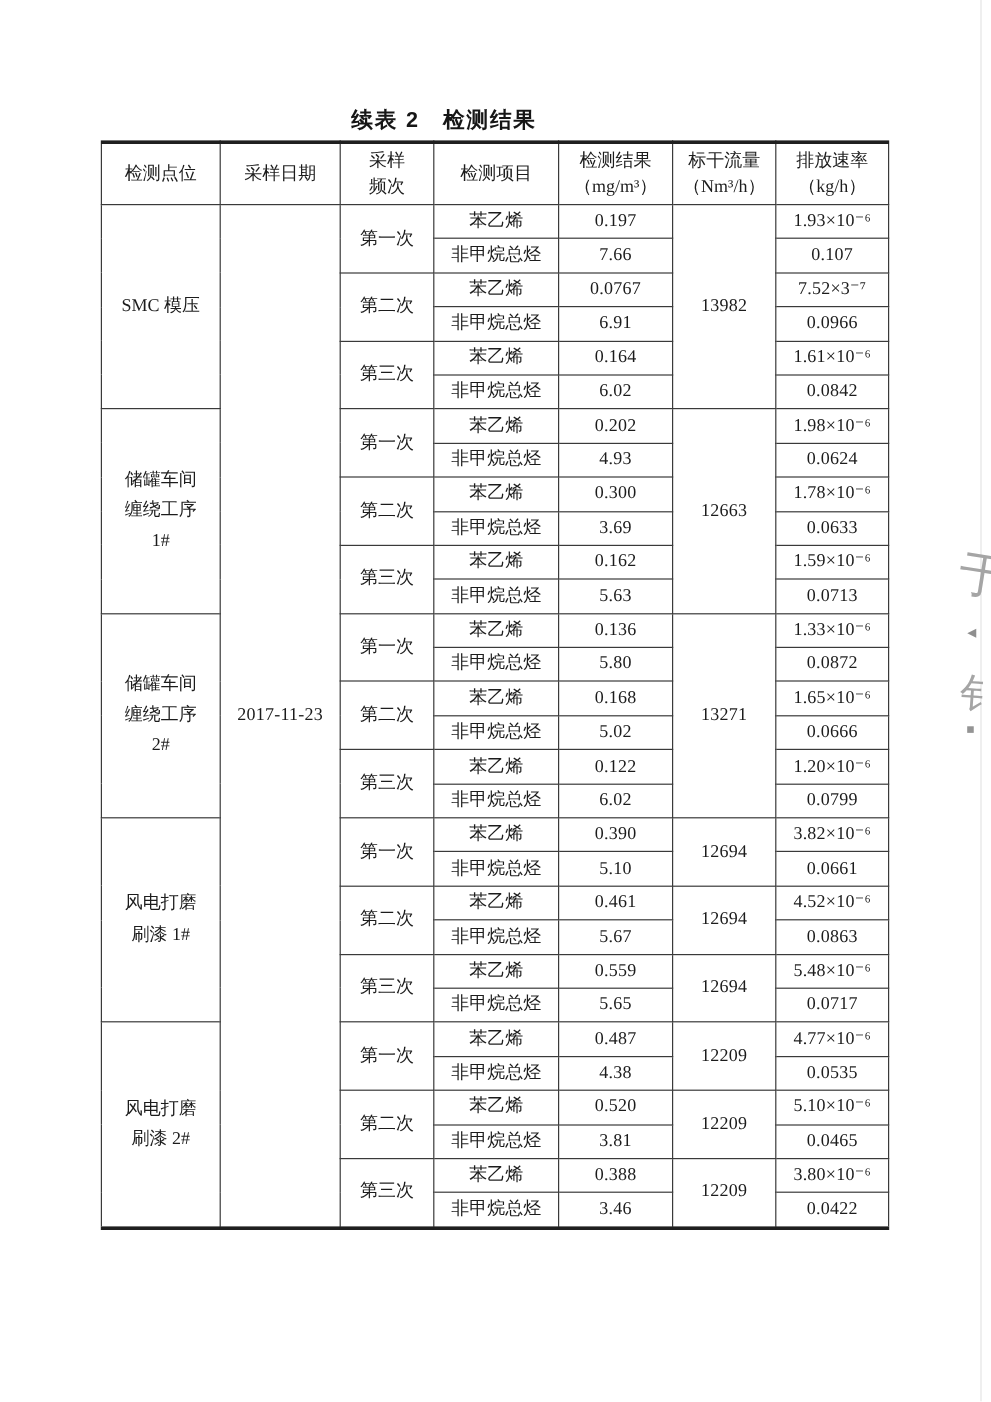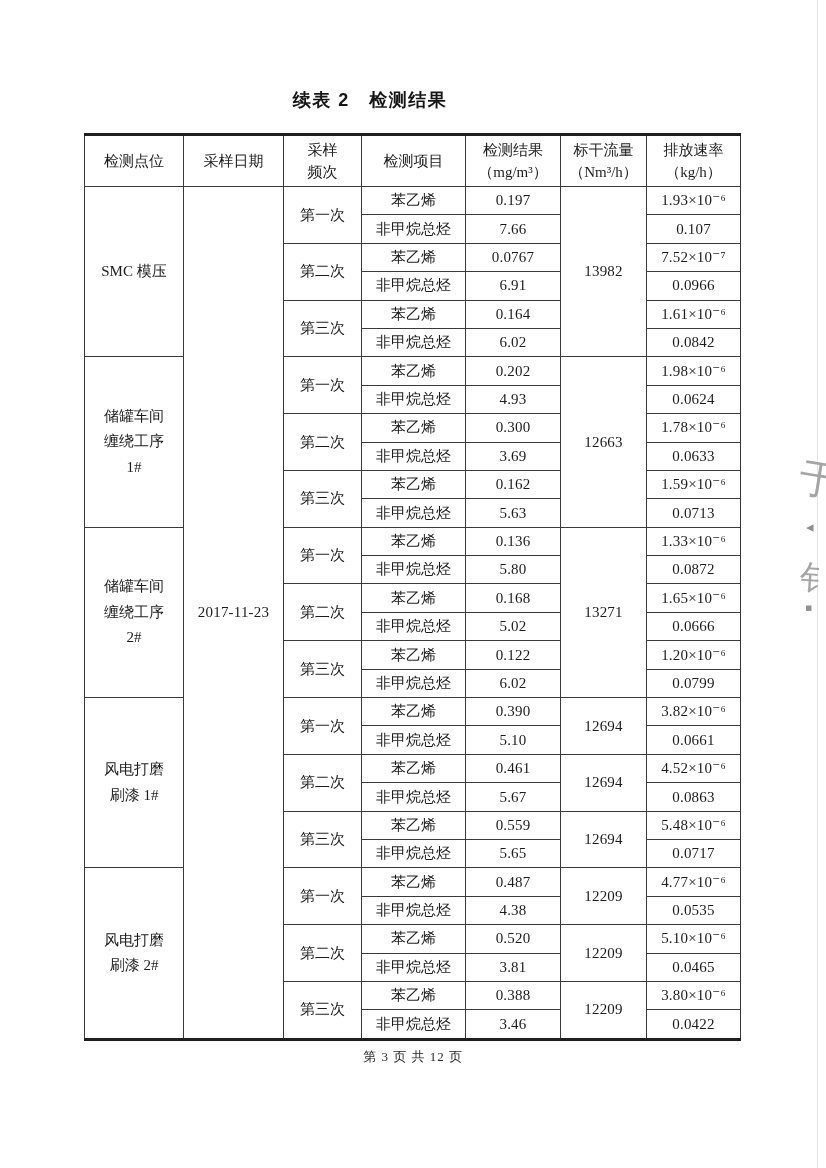--- a/index.html
+++ b/index.html
@@ -8,21 +8,21 @@
     font-family:"Liberation Serif","DejaVu Serif",serif;
     color:#1c1c1c;position:relative;overflow:hidden;
   }
   .page{position:absolute;inset:0;overflow:hidden;padding-left:48px;}
   .title{
     position:absolute;top:88px;left:0;width:740px;text-align:center;
     font-family:"Liberation Sans","DejaVu Sans",sans-serif;
     font-weight:bold;font-size:18px;letter-spacing:1.5px;color:#161616;
   }
   table.results{
-    position:absolute;left:84px;top:133px;width:656px;
+    position:absolute;left:84px;top:117px;width:656px;
     border-collapse:collapse;table-layout:fixed;
     border-top:3px solid #1f1f1f;border-bottom:3px solid #1f1f1f;
     border-left:1.5px solid #2c2c2c;border-right:1.5px solid #2c2c2c;
   }
   th,td{
     border:1px solid #3a3a3a;text-align:center;vertical-align:middle;
     padding:0;font-weight:normal;font-size:15px;color:#1c1c1c;
     overflow:hidden;
   }
   thead th{height:50px;line-height:1.5;white-space:pre-line;}
@@ -90,21 +90,21 @@
         </tr>
         <tr>
           <td>非甲烷总烃</td>
           <td class="num">7.66</td>
           <td class="num">0.107</td>
         </tr>
         <tr>
           <td rowspan="2">第二次</td>
           <td>苯乙烯</td>
           <td class="num">0.0767</td>
-          <td class="num">7.52×10⁻⁷</td>
+          <td class="num">7.52×3⁻⁷</td>
         </tr>
         <tr>
           <td>非甲烷总烃</td>
           <td class="num">6.91</td>
           <td class="num">0.0966</td>
         </tr>
         <tr>
           <td rowspan="2">第三次</td>
           <td>苯乙烯</td>
           <td class="num">0.164</td>
@@ -261,21 +261,20 @@
           <td class="num">3.80×10⁻⁶</td>
         </tr>
         <tr>
           <td>非甲烷总烃</td>
           <td class="num">3.46</td>
           <td class="num">0.0422</td>
         </tr>
       </tbody>
   </table>
 
-  <div class="footer">第 3 页 共 12 页</div>
 
   <div class="edge-line"></div>
 
   <div class="edge-marks">
     <span class="m1">于</span>
     <span class="m2">◂</span>
     <span class="m3">钅</span>
     <span class="m4">▪</span>
   </div>
 

